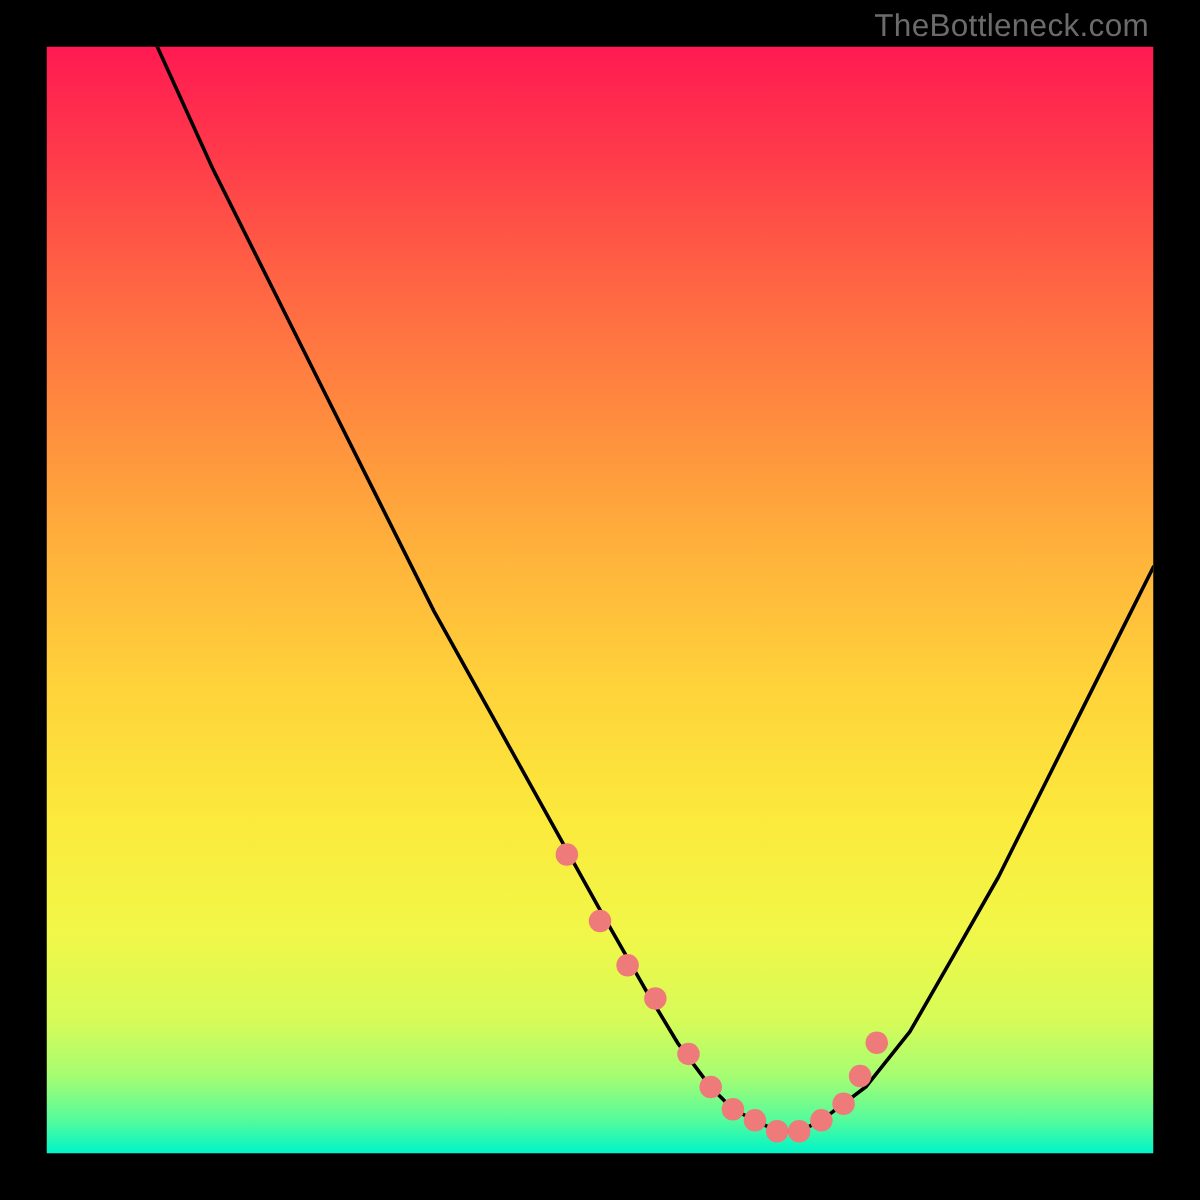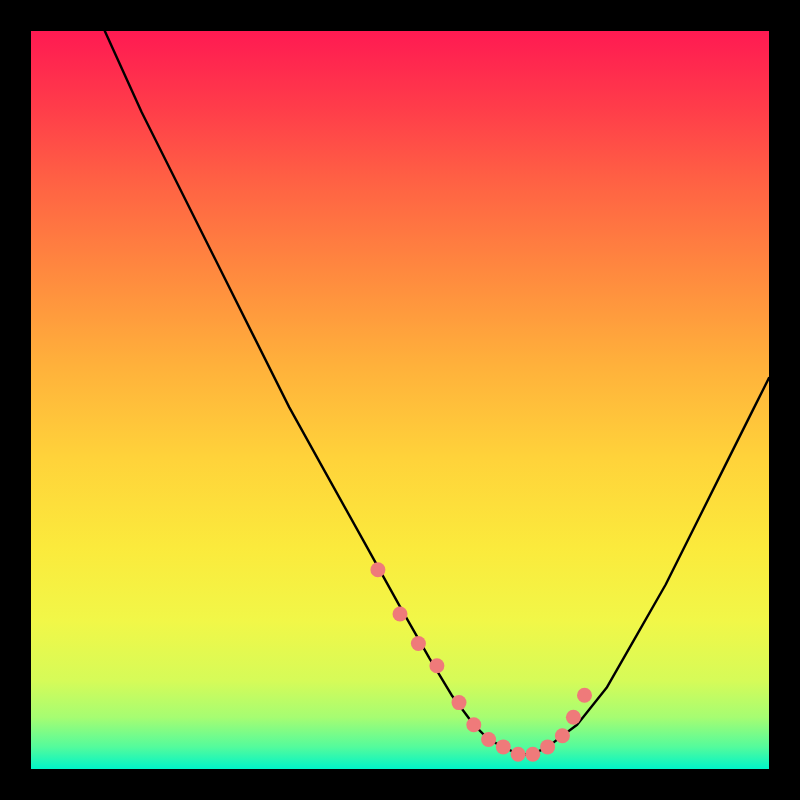--- a/index.html
+++ b/index.html
@@ -86,13 +86,14 @@
           <circle cx="472.3" cy="715.9" r="7.5" fill="#ef7a7a"></circle>
           <circle cx="487.1" cy="723.2" r="7.5" fill="#ef7a7a"></circle>
           <circle cx="501.8" cy="723.2" r="7.5" fill="#ef7a7a"></circle>
           <circle cx="516.6" cy="715.9" r="7.5" fill="#ef7a7a"></circle>
           <circle cx="531.4" cy="704.8" r="7.5" fill="#ef7a7a"></circle>
           <circle cx="542.4" cy="686.3" r="7.5" fill="#ef7a7a"></circle>
           <circle cx="553.5" cy="664.2" r="7.5" fill="#ef7a7a"></circle>
         </g>
     </svg>
   </div>
+  <div class="watermark">TheBottleneck.com</div>
 </div>
 
 </body></html>

